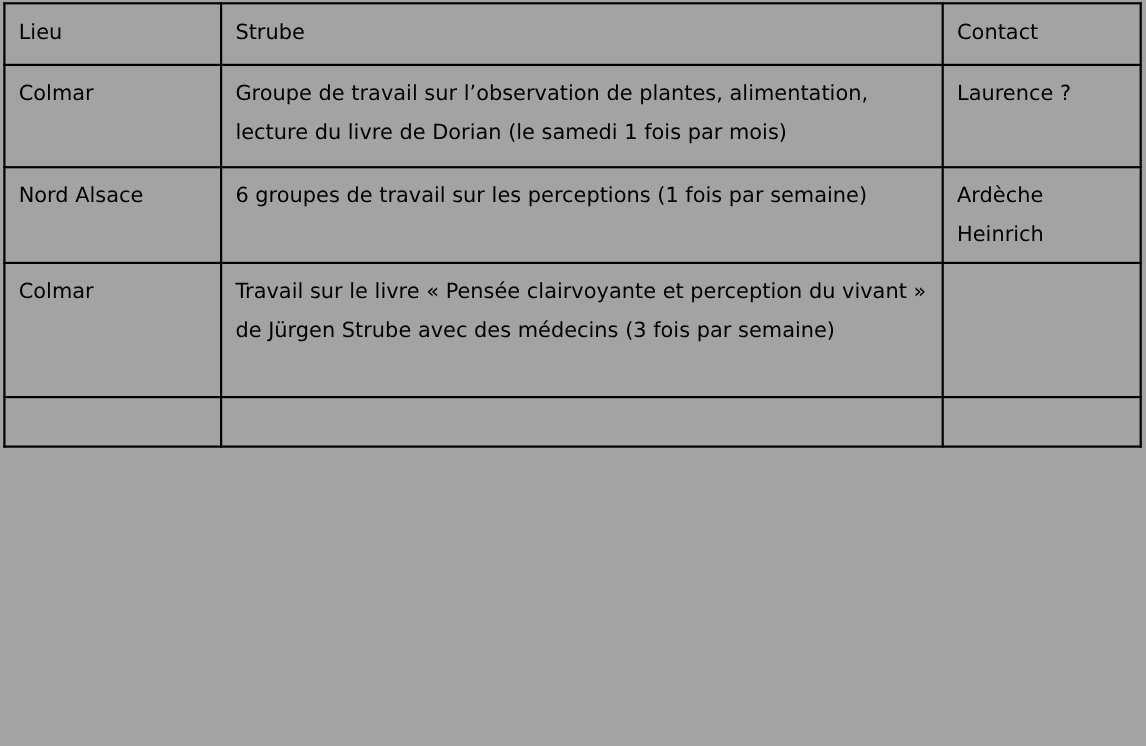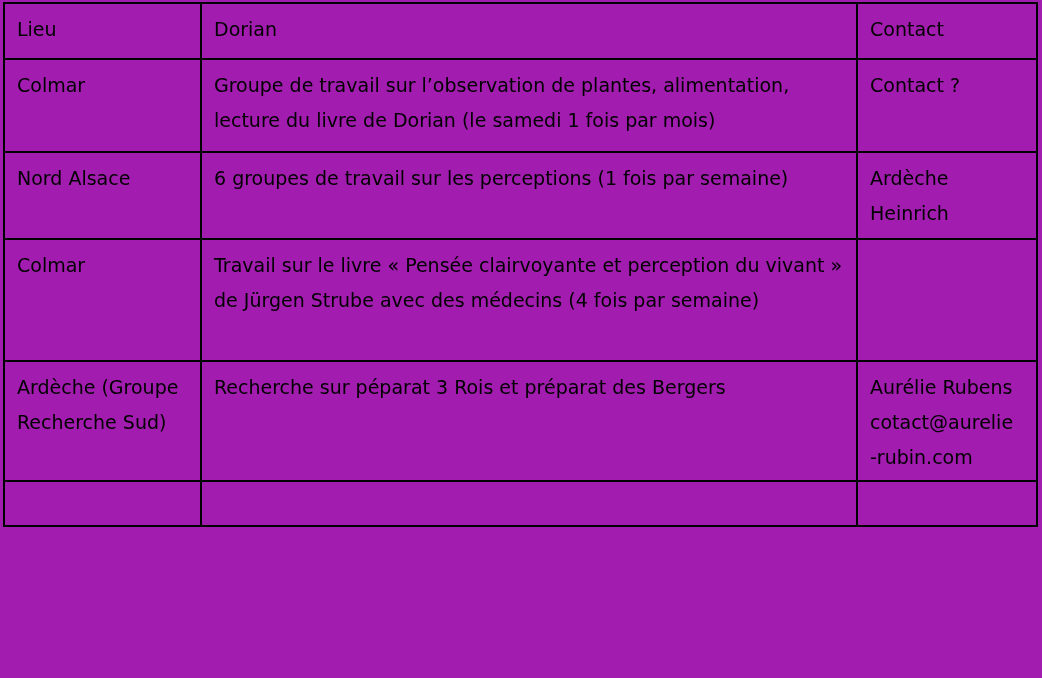--- a/index.html
+++ b/index.html
@@ -1,20 +1,20 @@
 <!DOCTYPE html>
 <html><head>
 <meta charset="utf-8">
 <style>
   html, body { margin: 0; padding: 0; background: #ffffff; }
   .page {
     position: relative;
     width: 1042px;
     height: 678px;
-    background: #a21caf;
+    background: #a3a3a3;
     overflow: hidden;
     font-family: "DejaVu Sans", sans-serif;
     color: #000000;
   }
   table.doc-table {
     position: absolute;
     left: 3px;
     top: 2px;
     width: 1033px;
     border-collapse: collapse;
@@ -50,43 +50,37 @@
 <div class="page">
   <table class="doc-table">
     <colgroup>
       <col style="width:197px">
       <col style="width:656px">
       <col style="width:180px">
     </colgroup>
     <tbody>
       <tr class="row-h">
         <th class="col-lieu">Lieu</th>
-        <th class="col-sujet">Dorian</th>
+        <th class="col-sujet">Strube</th>
         <th class="col-contact">Contact</th>
       </tr>
       <tr class="row-0">
         <td class="col-lieu">Colmar</td>
         <td class="col-sujet">Groupe de travail sur l’observation de plantes, alimentation, lecture du livre de Dorian (le samedi 1 fois par mois)</td>
-        <td class="col-contact">Contact ?</td>
+        <td class="col-contact">Laurence ?</td>
       </tr>
       <tr class="row-2">
         <td class="col-lieu">Nord Alsace</td>
         <td class="col-sujet">6 groupes de travail sur les perceptions (1 fois par semaine)</td>
         <td class="col-contact">Ardèche Heinrich</td>
       </tr>
       <tr class="row-3">
         <td class="col-lieu">Colmar</td>
-        <td class="col-sujet">Travail sur le livre « Pensée clairvoyante et perception du vivant » de Jürgen Strube avec des médecins (4 fois par semaine)</td>
+        <td class="col-sujet">Travail sur le livre « Pensée clairvoyante et perception du vivant » de Jürgen Strube avec des médecins (3 fois par semaine)</td>
         <td class="col-contact"></td>
-      </tr>
-      <tr class="row-6">
-        <td class="col-lieu">Ardèche (Groupe Recherche Sud)</td>
-        <td class="col-sujet">Recherche sur péparat 3 Rois et préparat des Bergers</td>
-        <td class="col-contact">Aurélie Rubens
-cotact@aurelie-rubin.com</td>
       </tr>
       <tr class="row-7">
         <td class="col-lieu"></td>
         <td class="col-sujet"></td>
         <td class="col-contact"></td>
       </tr>
     </tbody>
   </table>
 </div>
 

